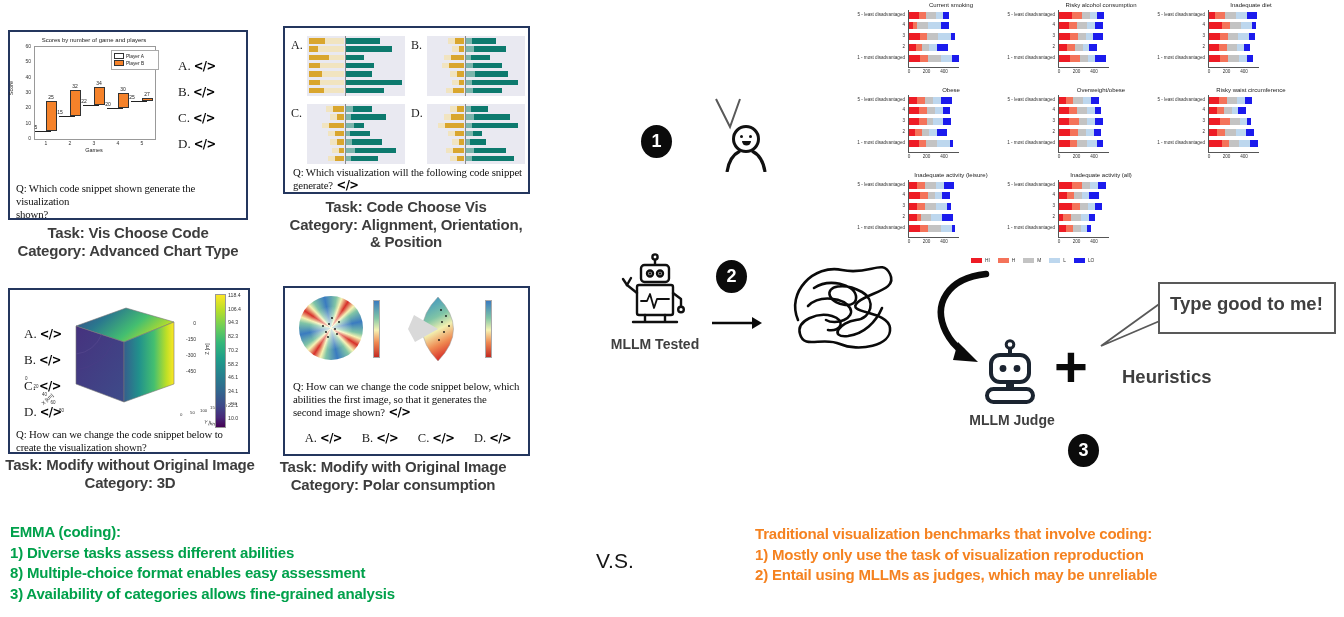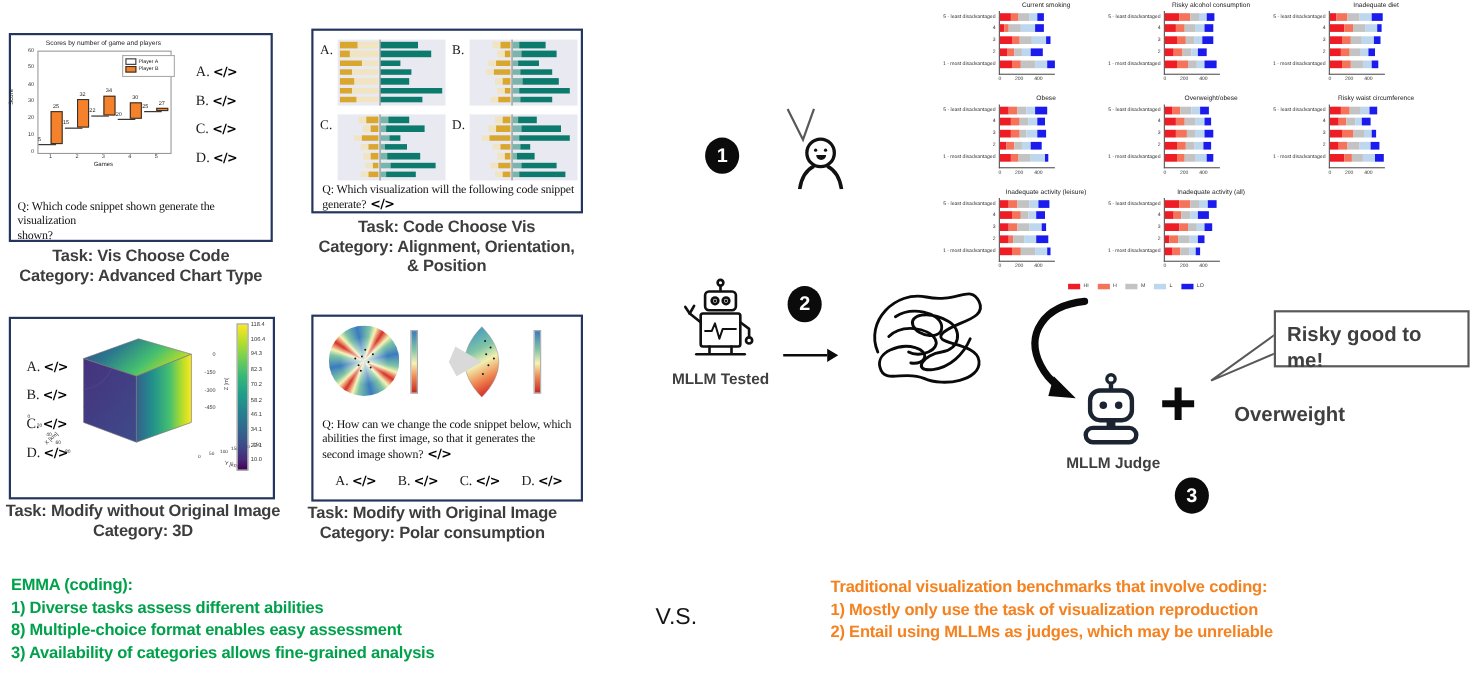--- a/index.html
+++ b/index.html
@@ -297,20 +297,24 @@
         <div style="position: absolute; left: 30px; top: 106px; font-size: 5px; color: rgb(51, 51, 51); transform: rotate(-42deg);">X [km]</div>
         <div style="position: absolute; left: 170px; top: 122px; font-size: 4.3px; color: rgb(51, 51, 51);">0</div>
         <div style="position: absolute; left: 180px; top: 119.8px; font-size: 4.3px; color: rgb(51, 51, 51);">50</div>
         <div style="position: absolute; left: 190px; top: 117.6px; font-size: 4.3px; color: rgb(51, 51, 51);">100</div>
         <div style="position: absolute; left: 200px; top: 115.4px; font-size: 4.3px; color: rgb(51, 51, 51);">150</div>
         <div style="position: absolute; left: 210px; top: 113.2px; font-size: 4.3px; color: rgb(51, 51, 51);">200</div>
         <div style="position: absolute; left: 220px; top: 111px; font-size: 4.3px; color: rgb(51, 51, 51);">250</div>
         <div style="position: absolute; left: 194px; top: 130px; font-size: 5px; color: rgb(51, 51, 51); transform: rotate(14deg);">Y [km]</div>
       </div>
     <div class="cbar-viridis" style="left:205px;top:4px;height:132px"></div>
+    <div class="qtext" style="left:6px;top:138px;width:230px">
+        <div>Q: How can we change the code snippet below to</div>
+        <div>create the visualization shown?</div>
+      </div>
   </div>
   <div class="caption" style="left:-12px;top:456px;width:284px">
     <div>Task: Modify without Original Image</div>
     <div class="pre">Category: 3D</div>
   </div>
 
   <div class="panel" id="panel3" style="left:283px;top:286px;width:247px;height:170px">
     <div class="polar1" style="left:14px;top:8px"></div>
     <svg style="position:absolute;left:14px;top:8px" width="64" height="64">
       <g fill="#111">
@@ -830,25 +834,25 @@
       <line x1="32" y1="10" x2="32" y2="17" stroke-width="4"></line>
       <rect x="13" y="17" width="38" height="27" rx="9" stroke-width="4"></rect>
       <rect x="28" y="44" width="8" height="7" fill="#1b2430" stroke="none"></rect>
       <rect x="9" y="51" width="46" height="13" rx="6.5" stroke-width="4"></rect>
     </g>
     <circle cx="25" cy="30.5" r="3.4" fill="#1b2430"></circle>
       <circle cx="39" cy="30.5" r="3.4" fill="#1b2430"></circle>
   </svg>
   <div class="flowlabel" style="left:962px;top:412px;width:100px">MLLM Judge</div>
   <div style="position:absolute;left:1054px;top:338px;font-size:58px;font-weight:bold;color:#0a0a0a;line-height:1">+</div>
-  <div style="position:absolute;left:1122px;top:366px;font-size:18.5px;font-weight:bold;color:#3f3f3f">Overweight</div>
+  <div style="position:absolute;left:1122px;top:366px;font-size:18.5px;font-weight:bold;color:#3f3f3f">Heuristics</div>
   <svg style="position:absolute;left:1098px;top:298px" width="66" height="54">
     <path d="M64,4 L3,48 L64,22" fill="#fff" stroke="#595959" stroke-width="1.8"></path>
   </svg>
-  <div class="bub" style="left:1158px;top:282px;width:178px;height:52px">Risky good to me!</div>
+  <div class="bub" style="left:1158px;top:282px;width:178px;height:52px">Type good to me!</div>
   <div class="numcircle" style="left:1068px;top:434px">3</div>
 
   <div class="cmp pre" style="left:10px;top:522px;color:#00a14b">EMMA (coding):
 1) Diverse tasks assess different abilities
 8) Multiple-choice format enables easy assessment
 3) Availability of categories allows fine-grained analysis</div>
   <div style="position:absolute;left:596px;top:549px;font-size:21px;color:#151515">V.S.</div>
   <div class="cmp pre" style="left:755px;top:524px;color:#f58220">Traditional visualization benchmarks that involve coding:
 1) Mostly only use the task of visualization reproduction
 2) Entail using MLLMs as judges, which may be unreliable</div>

